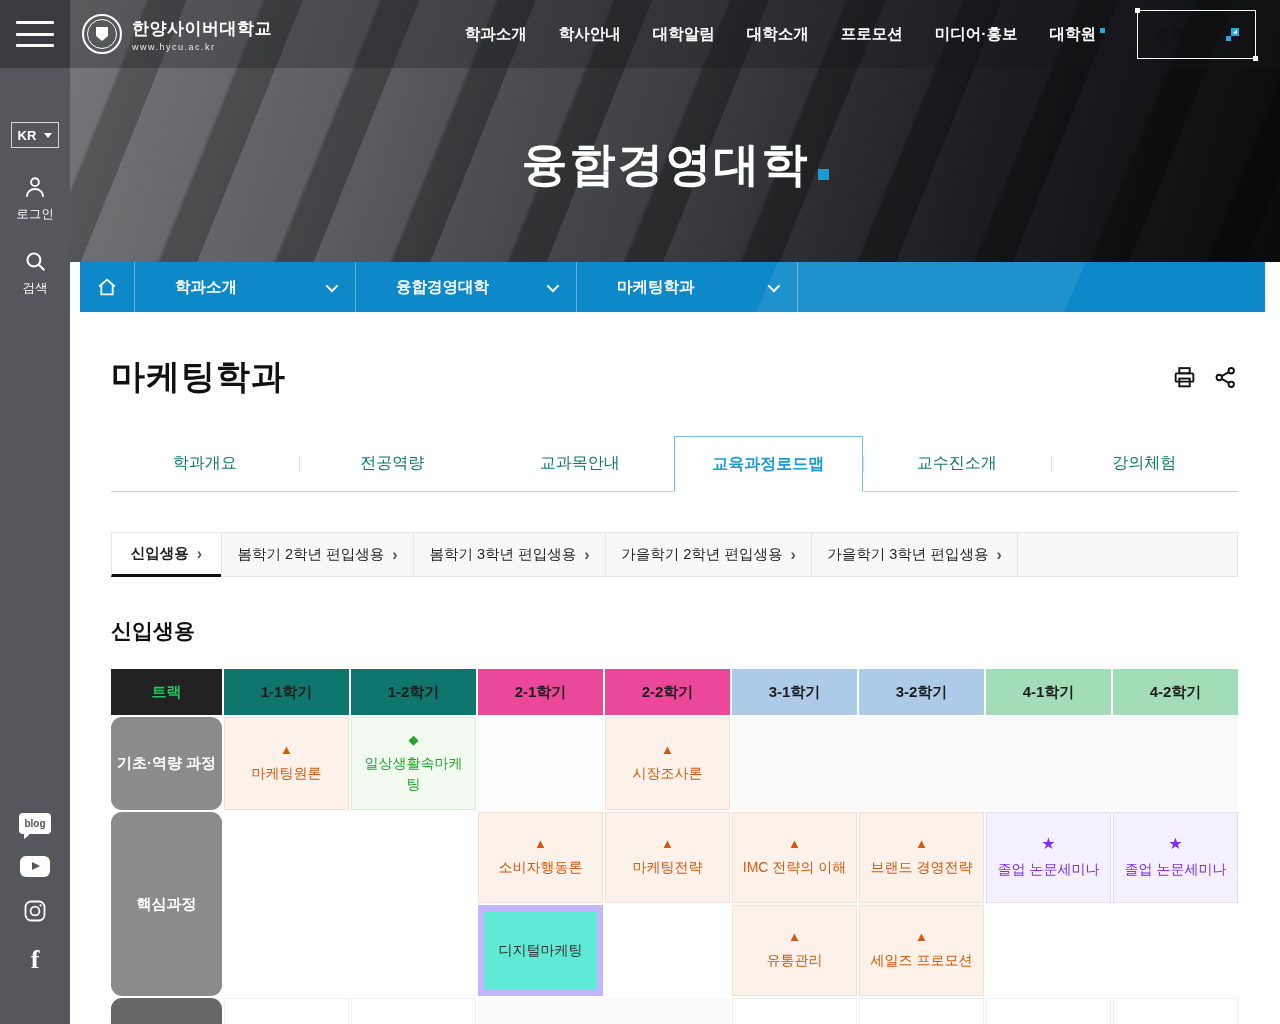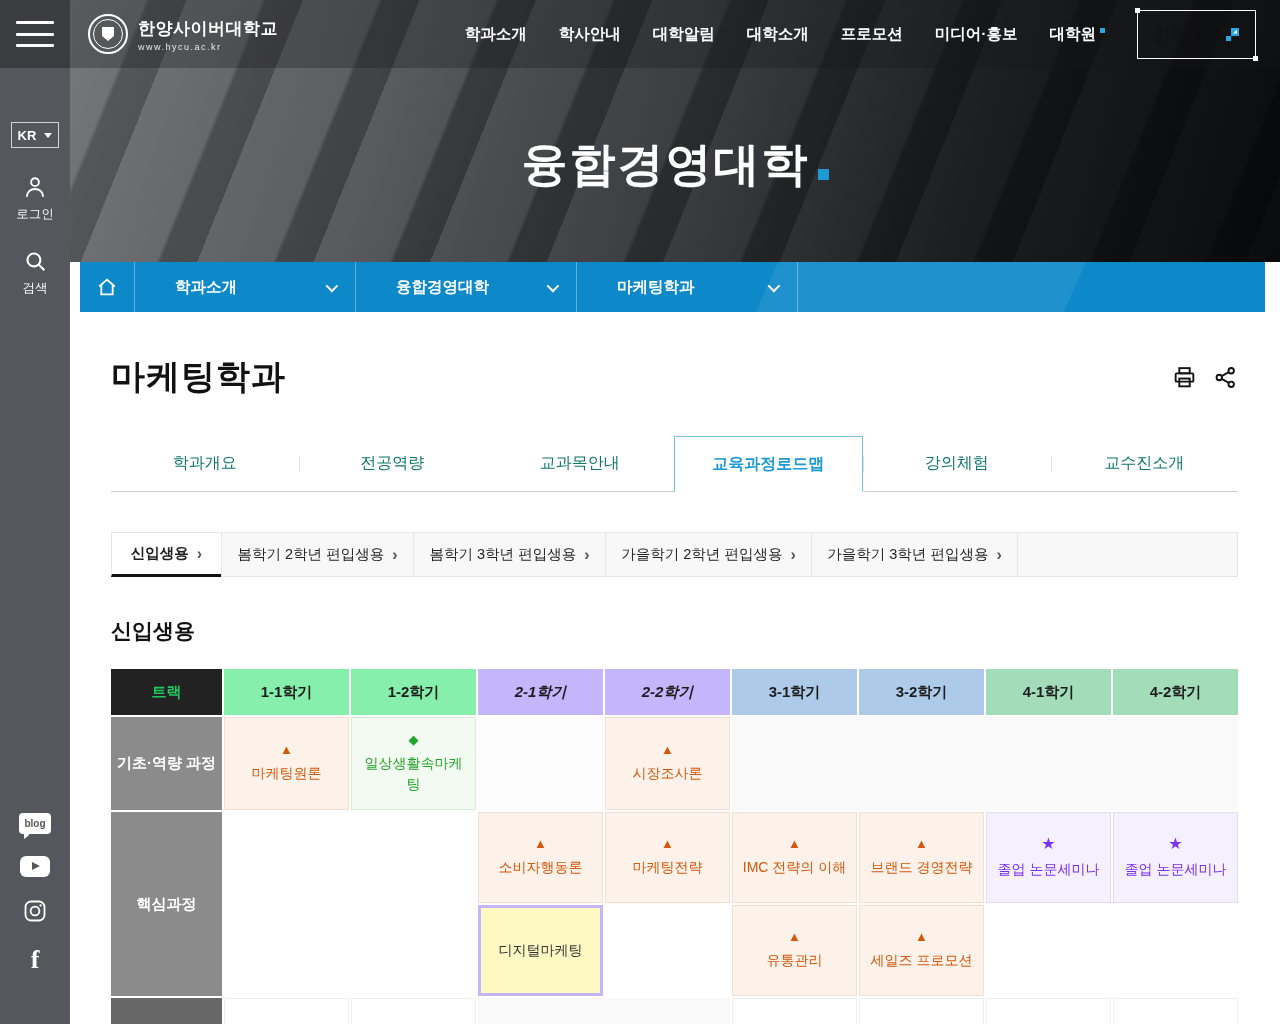--- a/index.html
+++ b/index.html
@@ -26,21 +26,21 @@
   
   .main { flex:1; position:relative; }
 
   
   .hero { position:relative; height:262px;
     background:
       linear-gradient(112deg, rgba(255,255,255,0.10) 0%, rgba(255,255,255,0.05) 16%, rgba(0,0,0,0) 38%),
       repeating-linear-gradient(112deg, rgba(0,0,0,0) 0px, rgba(0,0,0,0) 70px, rgba(0,0,0,0.30) 74px, rgba(0,0,0,0.30) 108px),
       linear-gradient(105deg, #66686a 0%, #55575a 26%, #3a3c3f 52%, #1c1e21 74%, #0a0b0c 100%);
   }
-  .topbar { display:flex; align-items:center; height:68px; padding:0 24px 0 18px; background:rgba(22,23,25,0.30); }
+  .topbar { display:flex; align-items:center; height:68px; padding:0 24px 0 12px; background:rgba(22,23,25,0.30); }
   .logo { display:flex; align-items:center; gap:10px; cursor:pointer; }
   .emblem { width:40px; height:40px; border-radius:50%; border:2px solid #fff; display:flex; align-items:center; justify-content:center; }
   .emblem .inner { width:30px; height:30px; border-radius:50%; border:1px solid #fff; display:flex; align-items:center; justify-content:center; }
   .emblem .crest { width:12px; height:14px; background:#fff; clip-path:polygon(0 0,100% 0,100% 65%,50% 100%,0 65%); }
   .logo-text { display:flex; flex-direction:column; gap:2px; }
   .logo-title { color:#fff; font-size:17px; font-weight:bold; letter-spacing:0.5px; }
   .logo-url { color:#e8e8e8; font-size:9px; letter-spacing:1.5px; }
   .gnb { margin-left:auto; display:flex; align-items:center; gap:32px; }
   .gnb-item { color:#fff; font-size:15.5px; font-weight:bold; cursor:pointer; white-space:nowrap; position:relative; }
   .nav-badge { display:inline-block; width:5px; height:5px; background:#2aa7e0; margin-left:4px; vertical-align:6px; }
@@ -87,39 +87,39 @@
   .subtab-filler { flex:1; background:#f8f8f8; border:1px solid #e6e6e6; margin-left:-1px; }
 
   .section-title { margin-top:40px; font-size:21px; font-weight:800; color:#111; }
 
   
   .roadmap { margin-top:24px; width:1127px; }
   .rm-grid { display:grid; grid-template-columns:111px repeat(8, 1fr); gap:2px; background:#fff; margin-bottom:2px; }
   .rm-head { grid-auto-rows:46px; }
   .hcell { display:flex; align-items:center; justify-content:center; font-size:15px; font-weight:bold; color:#1d1d1d; }
   .track-head { background:#222; color:#22c55e; }
-  .sem-blue { background:#86efac; }
-  .sem-teal { background:#c4b5fd;font-style:italic; }
+  .sem-blue { background:#0f766e; }
+  .sem-teal { background:#ec4899; }
   .sem-peri { background:#aecae9; }
   .sem-mint { background:#a3dcb9; }
 
   .rm-basic { grid-auto-rows:93px; }
   .rm-core  { grid-auto-rows:91px; }
   .rm-extra { grid-auto-rows:120px; }
-  .track-label { background:#8b8b8b; color:#fff; font-weight:bold; font-size:15px; display:flex; align-items:center; justify-content:center; text-align:center; padding:4px; }
+  .track-label { background:#8b8b8b; color:#fff; font-weight:bold; font-size:15px; display:flex; align-items:center; justify-content:center; text-align:center; padding:4px;border-radius:11px; }
   .track-label.dark { background:#676767; }
   .span2r { grid-row:1 / span 2; }
 
   .cell { display:flex; flex-direction:column; align-items:center; justify-content:center; gap:7px; font-size:14px; line-height:1.45; text-align:center; padding:6px 8px; }
   .mark { font-size:13px; line-height:1; }
   .star-mark { font-size:16px; }
   .c-orange { background:#fdf2e9; border:1px solid #f3e0d0; color:#d2590e; }
   .c-green  { background:#f2faf1; border:1px solid #d8eed6; color:#22a32a; }
   .c-purple { background:#f4f0fd; border:1px solid #e4dcf7; color:#7b2ff2; }
-  .c-plain  { background:#fef9c3; border:3px solid #c4b5fd; color:#333; }
+  .c-plain  { background:#5eead4; border:6px solid #c4b5fd; color:#333; }
   .c-emptyw { background:#fdfdfd; }
   .c-light  { background:#f9f9f9; }
   .c-wb     { background:#fff; border:1px solid #efefef; }
   .span4c { grid-column:span 4; }
   .span2c { grid-column:span 2; }
 </style>
 </head>
 <body>
 
 <aside class="sidebar">
@@ -248,22 +248,22 @@
           </svg>
         </button>
       </div>
     </div>
 
     <div class="tabs">
       <div class="tab">학과개요</div>
       <div class="tab sep">전공역량</div>
       <div class="tab">교과목안내</div>
       <div class="tab active">교육과정로드맵</div>
+      <div class="tab sep">교수진소개</div>
       <div class="tab sep">강의체험</div>
-      <div class="tab sep">교수진소개</div>
     </div>
 
     <div class="subtabs">
       <div class="subtab active">
         <span>신입생용</span>
           <span class="chev">›</span>
       </div>
       <div class="subtab">
         <span>봄학기 2학년 편입생용</span>
           <span class="chev">›</span>

